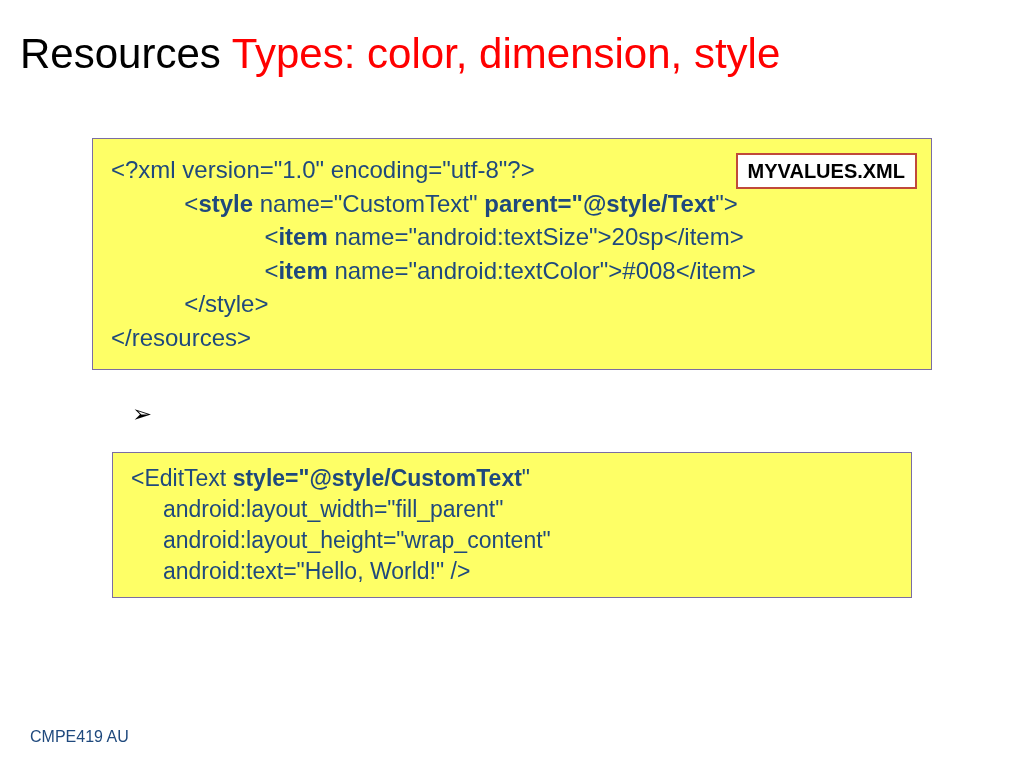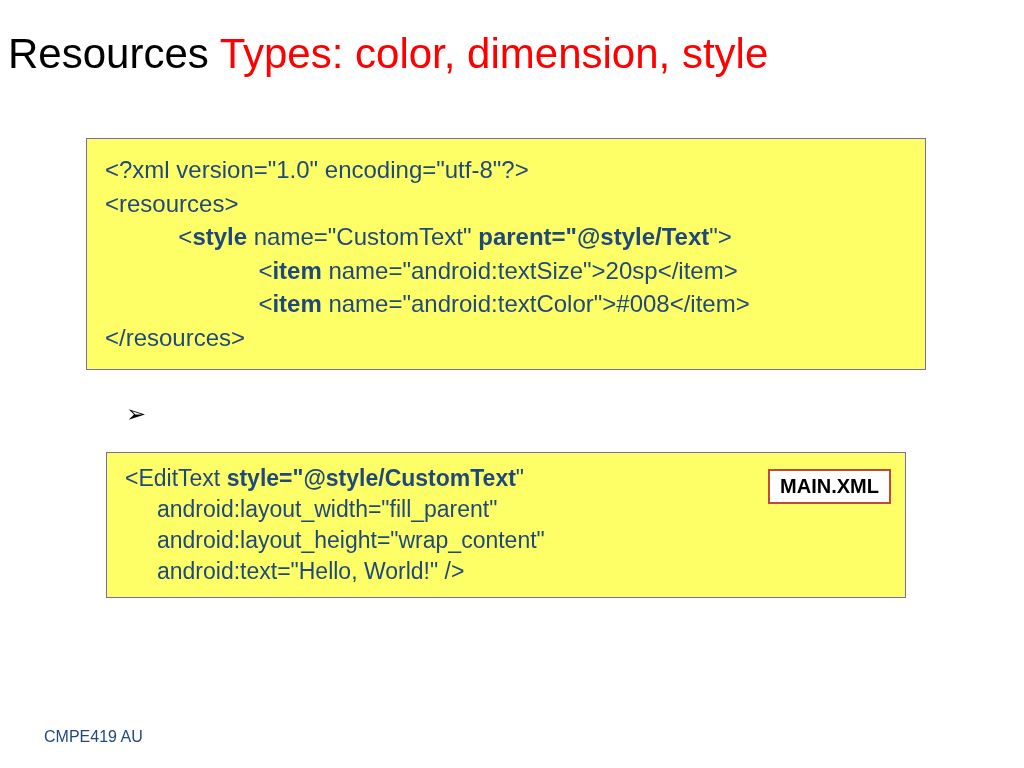--- a/index.html
+++ b/index.html
@@ -5,21 +5,21 @@
   * { box-sizing: border-box; margin: 0; padding: 0; }
   body {
     width: 1024px;
     height: 768px;
     background: #ffffff;
     font-family: Arial, Helvetica, sans-serif;
     position: relative;
     overflow: hidden;
   }
   .slide {
-    padding: 30px 20px 20px 8px;
+    padding: 30px 20px 20px 20px;
     width: 100%;
     height: 100%;
     position: relative;
   }
   .title {
     font-size: 42px;
     font-weight: 400;
     margin-bottom: 60px;
     margin-left: 0;
   }
@@ -60,21 +60,21 @@
   }
   .bullet-arrow {
     font-size: 24px;
     color: #000000;
     margin-right: 4px;
   }
   .bold { font-weight: 700; margin-top: 43px; }
   .footer {
     position: absolute;
     bottom: 22px;
-    left: 44px;
+    left: 30px;
     font-size: 16px;
     color: #1f497d;
   }
   .codebox2 {
     background: #feff66;
     border: 1px solid #7b6da3;
     position: relative;
     margin: 0 auto 0 auto;
     width: 800px;
     padding: 10px 18px 10px 18px;
@@ -98,34 +98,34 @@
 </head>
 <body>
 
 <div class="slide">
 
   <div class="title">
     <span class="black">Resources </span><span class="red">Types: color, dimension, style</span>
   </div>
 
   <div class="codebox">
+    <div class="badge">MYVALUES.XML</div>
     <div class="line">&lt;?xml version="1.0" encoding="utf-8"?&gt;</div>
-    <div class="line">&lt;resources&gt;</div>
     <div class="line">           <span>&lt;</span><span class="bold">style </span><span>name="CustomText" </span><span class="bold">parent="@style/Text</span><span>"&gt;</span></div>
     <div class="line">                       <span>&lt;</span><span class="bold">item </span><span>name="android:textSize"&gt;20sp&lt;/item&gt;</span></div>
     <div class="line">                       <span>&lt;</span><span class="bold">item </span><span>name="android:textColor"&gt;#008&lt;/item&gt;</span></div>
+    <div class="line">           <span>&lt;/style&gt;</span></div>
     <div class="line">&lt;/resources&gt;</div>
   </div>
 
   <div class="bullet-row">
     <span class="bullet-arrow">➢</span>
   </div>
 
   <div class="codebox2">
-    <div class="badge2">MAIN.XML</div>
     <div class="line"><span>&lt;EditText </span><span class="bold">style="@style/CustomText</span><span>"</span></div>
     <div class="line">     <span>android:layout_width="fill_parent"</span></div>
     <div class="line">     <span>android:layout_height="wrap_content"</span></div>
     <div class="line">     <span>android:text="Hello, World!" /&gt;</span></div>
   </div>
 
   <div class="footer">CMPE419 AU</div>
 
 </div>
 

